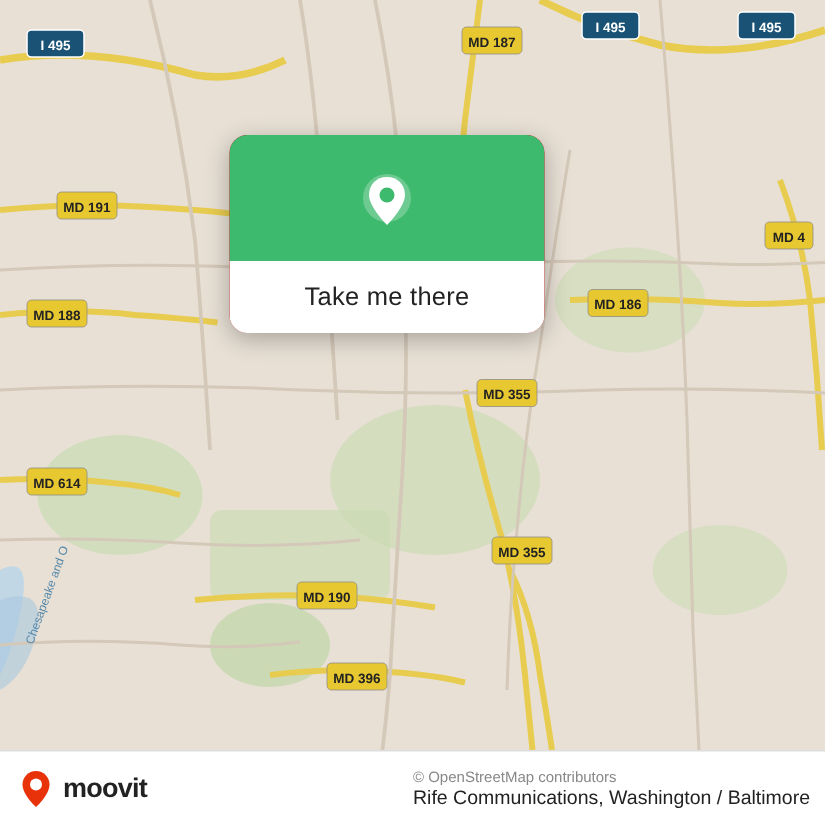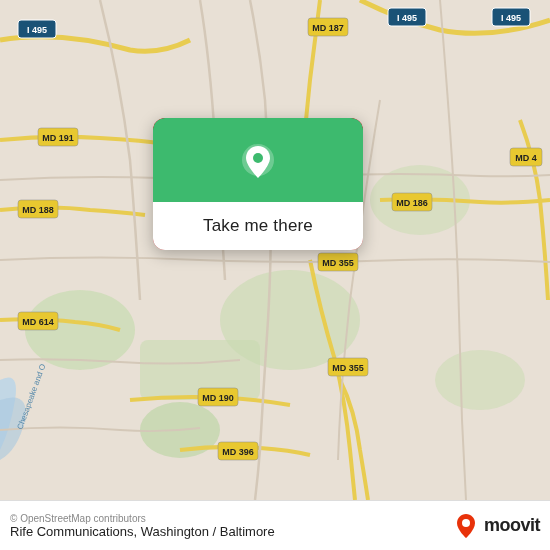--- a/index.html
+++ b/index.html
@@ -35,21 +35,20 @@
       left: 153px;
       width: 210px;
       background: #b91c1c;
       border-radius: 12px;
       box-shadow: 0 4px 16px rgba(0,0,0,0.28);
       display: flex;
       flex-direction: column;
       align-items: center;
       padding-bottom: 0;
       overflow: hidden;
-      margin-top: 28px;
     }
 
     #popup-green-top {
       background: #3dba6e;
       width: 100%;
       display: flex;
       justify-content: center;
       align-items: center;
       padding: 22px 0 18px 0;
       border-radius: 12px 12px 0 0;
@@ -225,25 +224,25 @@
         <path d="M22 6 C15,6 10,11 10,18 C10,26 22,38 22,38 C22,38 34,26 34,18 C34,11 29,6 22,6Z" fill="white"></path>
         <circle cx="22" cy="18" r="5" fill="#3dba6e"></circle>
       </svg>
     </div>
     <button id="popup-button">Take me there</button>
 
   </div>
 </div>
 
 <div id="footer">
-  <div id="footer-left">
-    <span id="copyright-text">© OpenStreetMap contributors</span>
-    <span id="footer-title">Rife Communications, Washington / Baltimore</span>
-  </div>
   <div id="moovit-logo">
 
     <svg id="moovit-pin" viewBox="0 0 28 28" xmlns="http://www.w3.org/2000/svg">
       <path d="M14 2 C9,2 5,6 5,11 C5,18 14,26 14,26 C14,26 23,18 23,11 C23,6 19,2 14,2Z" fill="#e8320a"></path>
       <circle cx="14" cy="11" r="4" fill="white"></circle>
     </svg>
     <span id="moovit-text">moovit</span>
   </div>
+  <div id="footer-left">
+    <span id="copyright-text">© OpenStreetMap contributors</span>
+    <span id="footer-title">Rife Communications, Washington / Baltimore</span>
+  </div>
 </div>
 
 </body></html>

